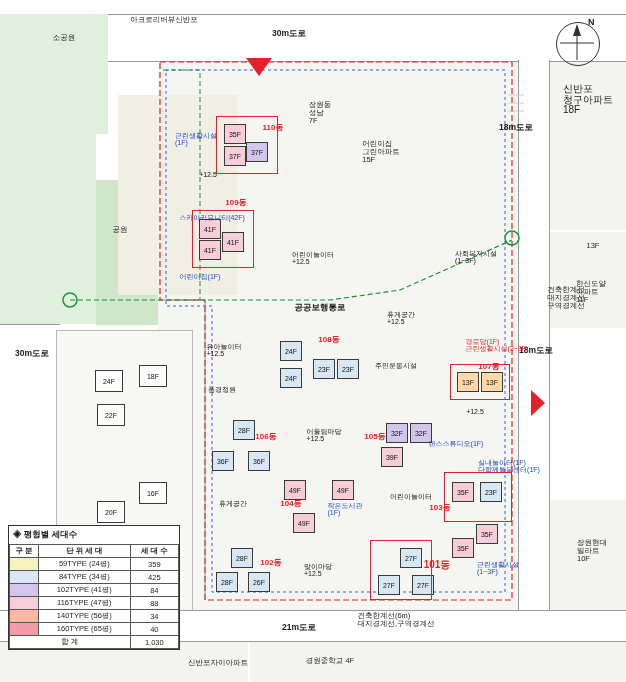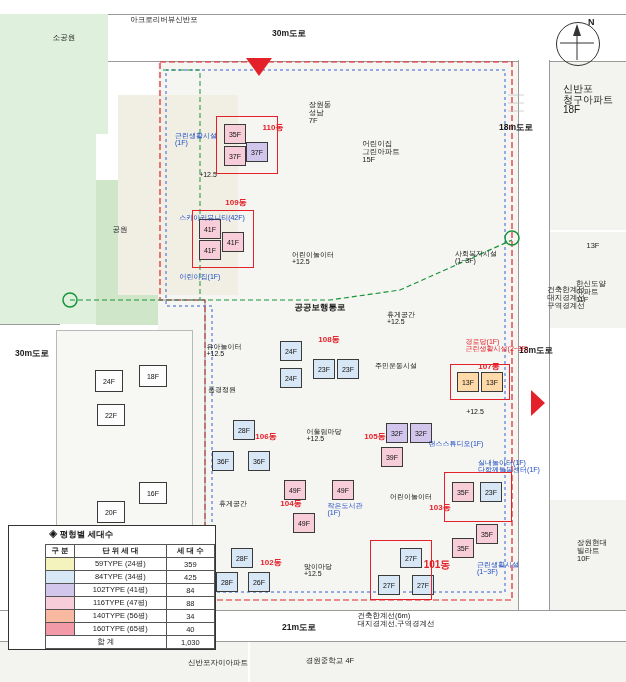--- a/index.html
+++ b/index.html
@@ -18,21 +18,21 @@
   .bld{
     position:absolute;border:1px solid #3a3a3a;
     display:flex;align-items:center;justify-content:center;
     font-size:7px;color:#111;background:#ffffff;
   }
   .whiteb{background:#fdfdfd;}
   .tbl{border-collapse:collapse;}
   .tbl td,.tbl th{border:1px solid #555;font-size:7.5px;padding:1px 2px;text-align:center;}
   .legendbox{
     position:absolute;left:8px;top:525px;width:170px;
-    background:#ffffff;border:1px solid #333;padding-left:36px;
+    background:#ffffff;border:1px solid #333;
   }
   .legendtitle{font-size:8.5px;font-weight:bold;padding:3px 4px;}
   svg{position:absolute;left:0;top:0;overflow:visible;}
   .bold{font-weight:bold;}
 </style>
 </head>
 <body>
 
 <div id="stage">
 

